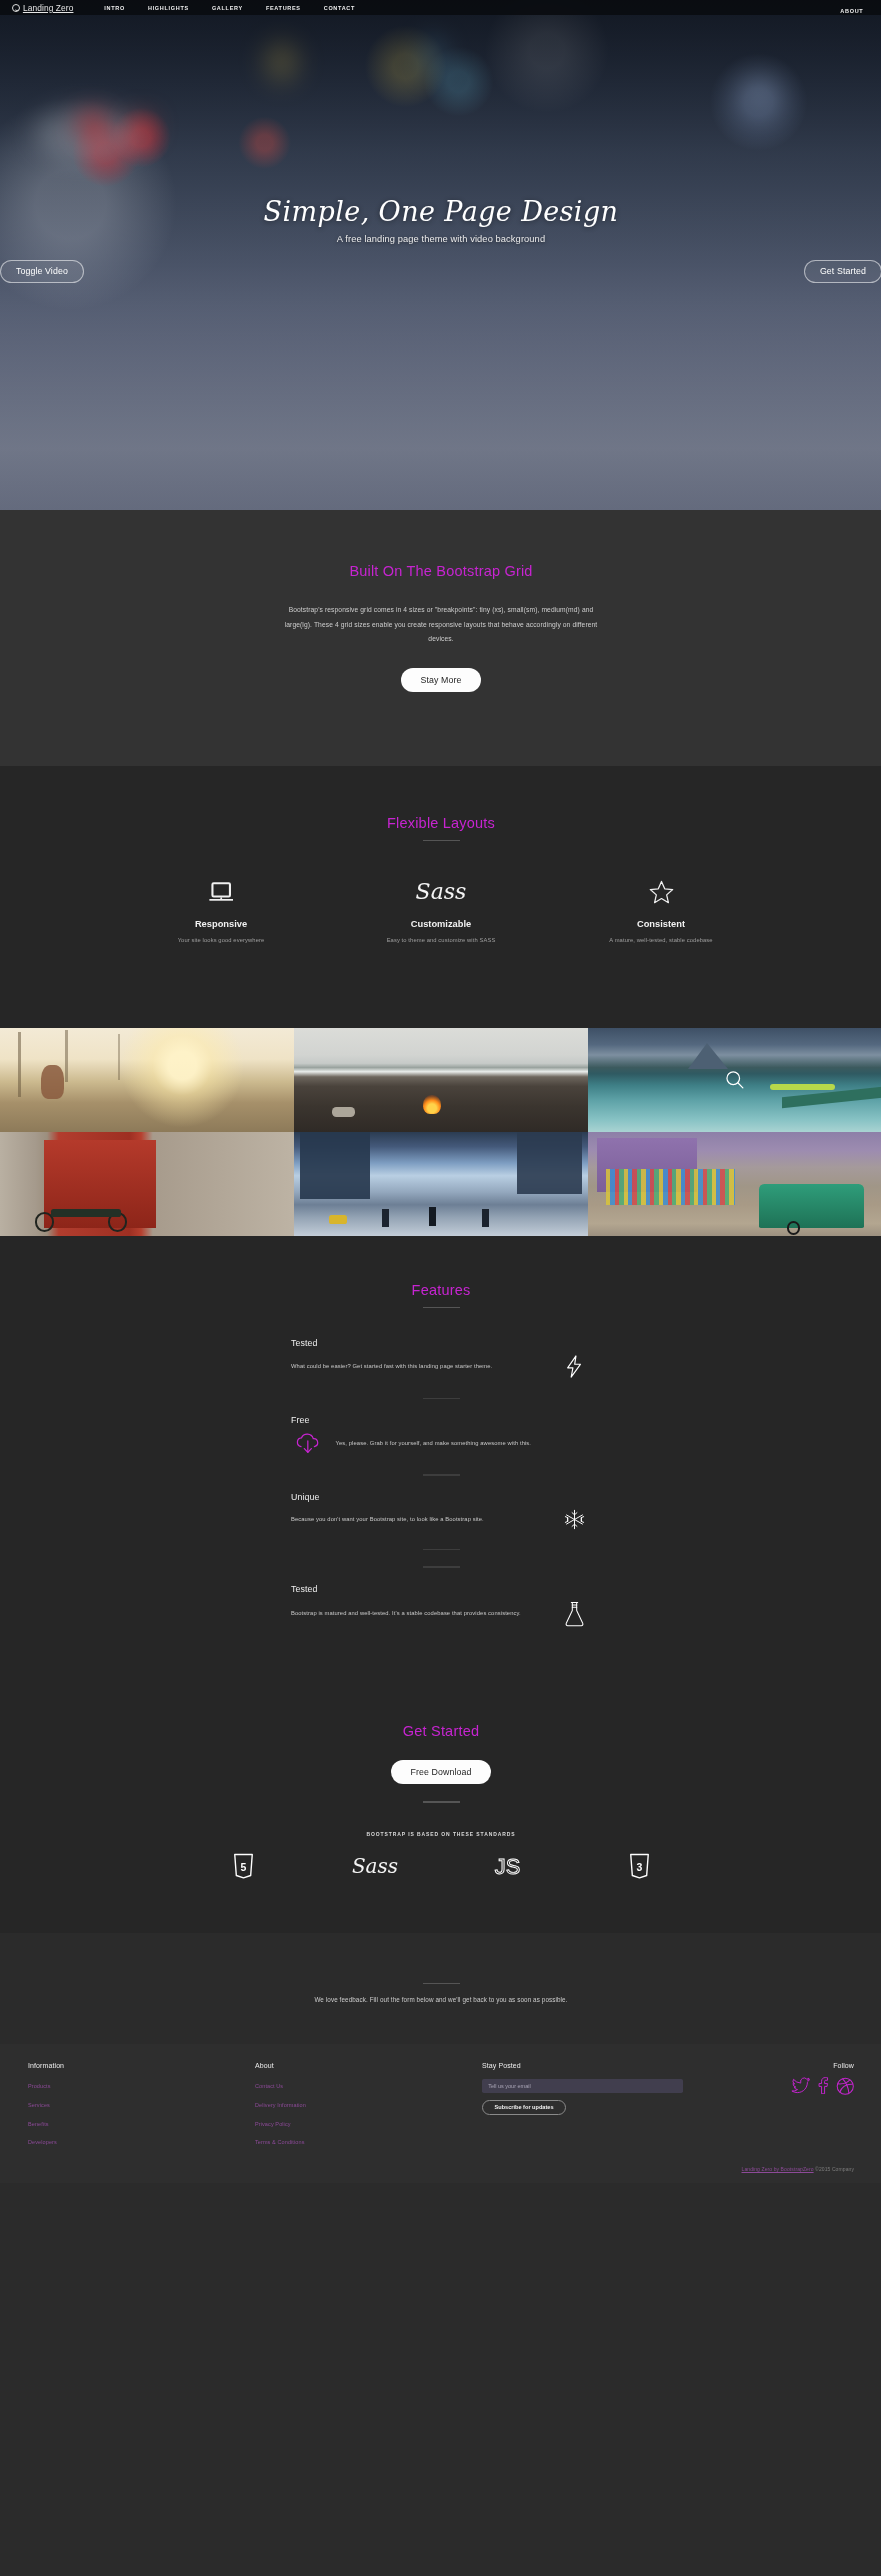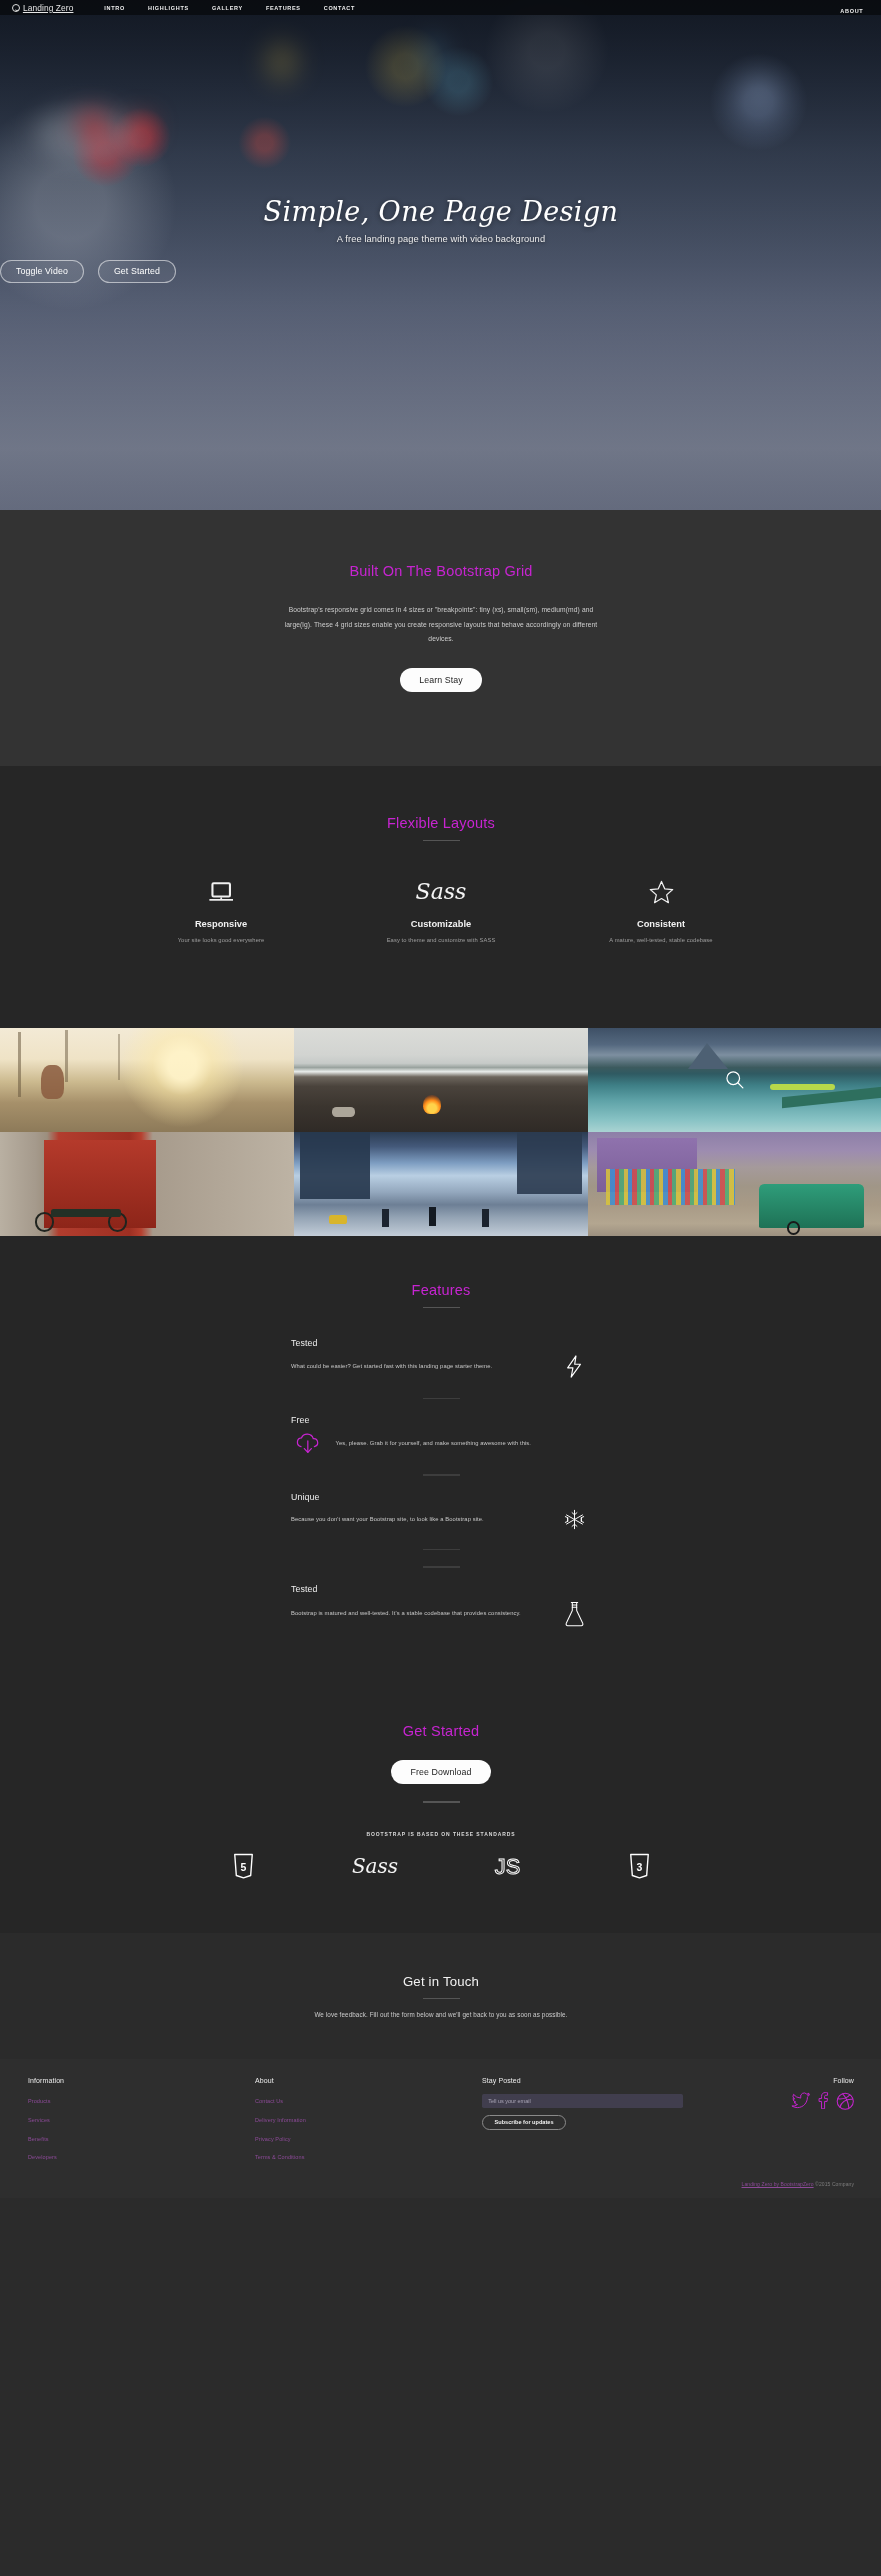--- a/index.html
+++ b/index.html
@@ -84,21 +84,21 @@
   .hero-title {
     font-family: "DejaVu Serif", serif;
     font-style: italic; font-weight: 400;
     font-size: 27px; color: #ffffff; letter-spacing: 0.4px;
     text-shadow: 0 0.9px 5.3px rgba(0,0,0,.45);
   }
   .hero-sub {
     margin-top: 7px; font-size: 9.3px; color: #ececec; font-weight: 400;
     letter-spacing: 0.1px; text-shadow: 0 0.9px 3.5px rgba(0,0,0,.5);
   }
-  .hero-btns { margin-top: 16px; display: flex; justify-content: flex-start; gap: 14px; }
+  .hero-btns { margin-top: 16px; display: flex; justify-content: space-between; gap: 14px; }
   .hero-btn {
     border: 0.9px solid rgba(255,255,255,.55);
     border-radius: 17.6px; padding: 5.3px 15px; font-size: 8.8px; color: #fff;
     background: rgba(255,255,255,.06); cursor: pointer; letter-spacing: 0.1px;
   }
 
   
   .sec-grid {
     background: #333333; padding: 53px 0 74px; text-align: center;
   }
@@ -250,21 +250,21 @@
     <div class="hero-btns">
       <button class="hero-btn">Toggle Video</button>
       <button class="hero-btn">Get Started</button>
     </div>
   </div>
 </section>
 
 <section class="sec-grid">
   <h2 class="h-pink">Built On The Bootstrap Grid</h2>
   <p class="grid-copy">Bootstrap's responsive grid comes in 4 sizes or "breakpoints": tiny (xs), small(sm), medium(md) and large(lg). These 4 grid sizes enable you create responsive layouts that behave accordingly on different devices.</p>
-  <button class="btn-white">Learn Stay</button>
+  <button class="btn-white">Stay More</button>
 </section>
 
 <section class="sec-flex">
   <h2 class="h-pink">Flexible Layouts</h2>
   <hr class="rule">
   <div class="three">
 
     <div class="col">
       <div class="icon-wrap">
         <svg width="26.4" height="21" viewBox="0 0 30 24" fill="none">
@@ -458,21 +458,20 @@
     <div class="std">
       <svg width="21" height="26.4" viewBox="0 0 24 30" fill="none">
         <path d="M2 1.6h20l-1.8 24L12 28.4 3.8 25.6z" stroke="#ffffff" stroke-width="1.6" stroke-linejoin="round"></path>
         <text x="12" y="21" font-family="Liberation Sans, sans-serif" font-size="12" font-weight="700" fill="#ffffff" text-anchor="middle">3</text>
       </svg>
     </div>
   </div>
 </section>
 
 <section class="sec-contact">
-  <h3>Get in Touch</h3>
   <hr class="rule">
   <p class="contact-sub">We love feedback. Fill out the form below and we'll get back to you as soon as possible.</p>
 
 </section>
 
 <footer class="footer">
   <div class="footer-cols">
 
     <div class="fcol info">
       <h6>Information</h6>

